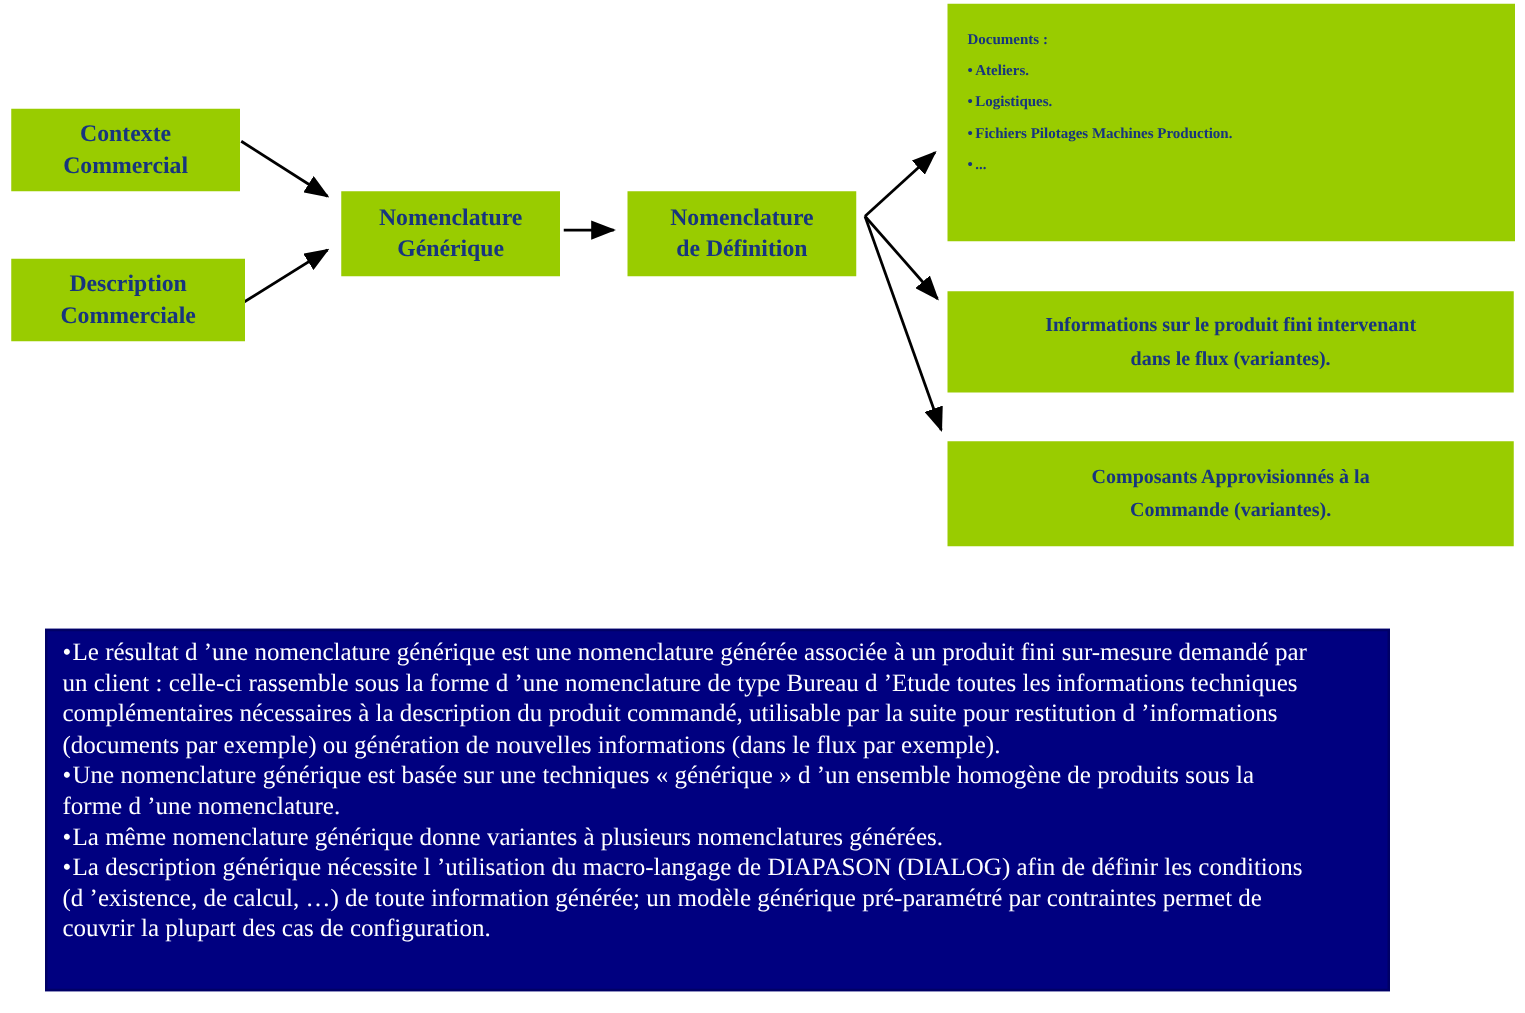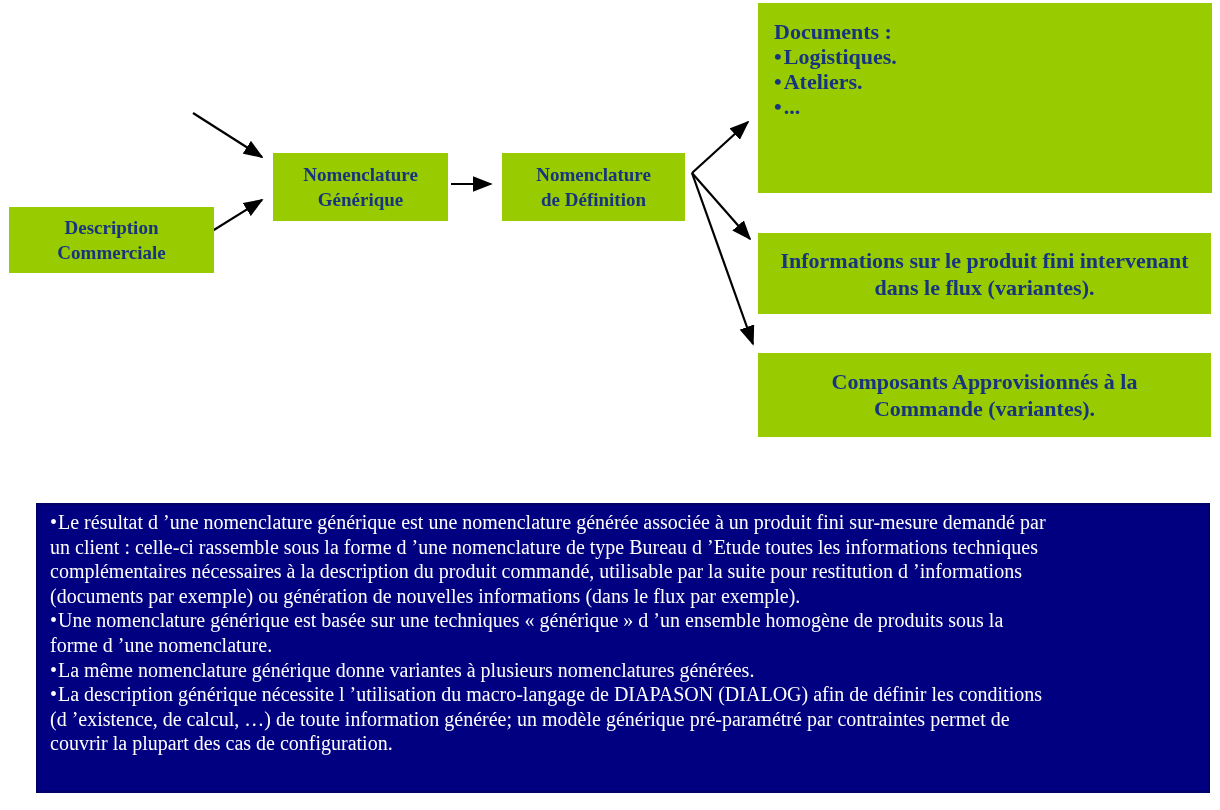--- a/index.html
+++ b/index.html
@@ -38,27 +38,27 @@
     font-size: 19px;
     line-height: 1.32;
   }
   .node-label { white-space: pre-line; }
 
   .node-wide {
     display: flex;
     align-items: center;
     justify-content: center;
     text-align: center;
-    font-size: 22px;
+    font-size: 16px;
     line-height: 27px;
   }
 
   .documents-box {
     padding: 16px 10px 0 16px;
-    font-size: 22px;
+    font-size: 12px;
     line-height: 25px;
   }
   .documents-title { font-weight: bold; }
   .doc-item { white-space: nowrap; }
   .doc-bullet { margin-right: 2px; }
 
   .notes {
     position: absolute;
     background: var(--notes-bg, #000080);
     border: 2px solid var(--notes-border, #000066);
@@ -84,54 +84,59 @@
       </marker>
     </defs>
     <line class="arrow-line" x1="193" y1="113" x2="262" y2="157" marker-end="url(#ah)"></line>
     <line class="arrow-line" x1="193" y1="243" x2="262" y2="200" marker-end="url(#ah)"></line>
     <line class="arrow-line" x1="451" y1="184" x2="491" y2="184" marker-end="url(#ah)"></line>
     <line class="arrow-line" x1="692" y1="173" x2="748" y2="122" marker-end="url(#ah)"></line>
     <line class="arrow-line" x1="692" y1="173" x2="750" y2="239" marker-end="url(#ah)"></line>
     <line class="arrow-line" x1="692" y1="173" x2="753" y2="344" marker-end="url(#ah)"></line>
   </svg>
 
+  <div class="node node-small" style="left:9px; top:87px; width:183px; height:66px;">
+    <span class="node-label">Contexte
+Commercial</span>
+  </div>
 
-  <div class="node node-small" style="left:9px; top:207px; width:205px; height:66px;">
+  <div class="node node-small" style="left:9px; top:207px; width:187px; height:66px;">
     <span class="node-label">Description
 Commerciale</span>
   </div>
 
   <div class="node node-small" style="left:273px; top:153px; width:175px; height:68px;">
     <span class="node-label">Nomenclature
 Générique</span>
   </div>
 
   <div class="node node-small" style="left:502px; top:153px; width:183px; height:68px;">
     <span class="node-label">Nomenclature
 de Définition</span>
   </div>
 
   <div class="node documents-box" style="left:758px; top:3px; width:454px; height:190px;">
     <div class="documents-title">Documents :</div>
+    <div class="doc-item"><span class="doc-bullet">•</span><span>Ateliers.</span></div>
     <div class="doc-item"><span class="doc-bullet">•</span><span>Logistiques.</span></div>
-    <div class="doc-item"><span class="doc-bullet">•</span><span>Ateliers.</span></div>
+    <div class="doc-item"><span class="doc-bullet">•</span><span>Fichiers Pilotages Machines Production.</span></div>
     <div class="doc-item"><span class="doc-bullet">•</span><span>...</span></div>
   </div>
 
   <div class="node node-wide" style="left:758px; top:233px; width:453px; height:81px;">
     <span class="node-label">Informations sur le produit fini intervenant
 dans le flux (variantes).</span>
   </div>
 
   <div class="node node-wide" style="left:758px; top:353px; width:453px; height:84px;">
     <span class="node-label">Composants Approvisionnés à la
 Commande (variantes).</span>
   </div>
 
-  <div class="notes" style="left:36px; top:503px; width:1174px; height:290px;padding-left:12px;">
+  <div class="notes" style="left:36px; top:503px; width:1076px; height:290px;padding-left:12px;">
     <p class="note"><span class="note-bullet">•</span><span class="note-text">Le résultat d ’une nomenclature générique est une nomenclature générée associée à un produit fini sur-mesure demandé par
 un client : celle-ci rassemble sous la forme d ’une nomenclature de type Bureau d ’Etude toutes les informations techniques
 complémentaires nécessaires à la description du produit commandé, utilisable par la suite pour restitution d ’informations
 (documents par exemple) ou génération de nouvelles informations (dans le flux par exemple).</span></p>
     <p class="note"><span class="note-bullet">•</span><span class="note-text">Une nomenclature générique est basée sur une techniques « générique » d ’un ensemble homogène de produits sous la
 forme d ’une nomenclature.</span></p>
     <p class="note"><span class="note-bullet">•</span><span class="note-text">La même nomenclature générique donne variantes à plusieurs nomenclatures générées.</span></p>
     <p class="note"><span class="note-bullet">•</span><span class="note-text">La description générique nécessite l ’utilisation du macro-langage de DIAPASON (DIALOG) afin de définir les conditions
 (d ’existence, de calcul, …) de toute information générée; un modèle générique pré-paramétré par contraintes permet de
 couvrir la plupart des cas de configuration.</span></p>

